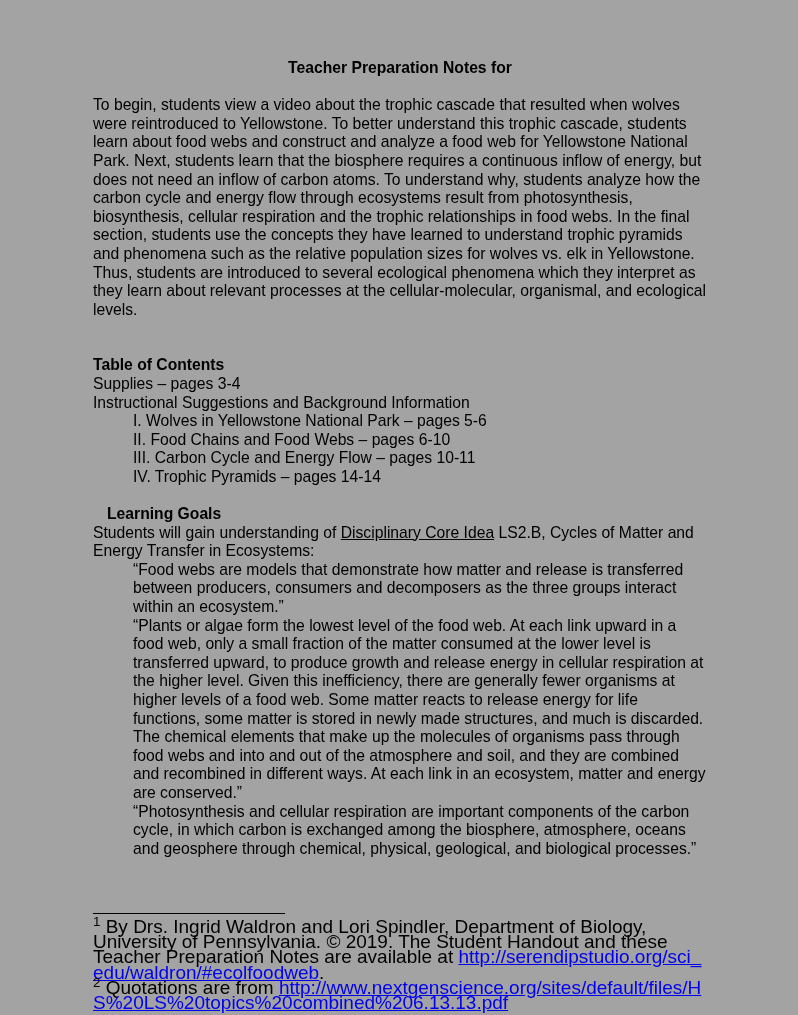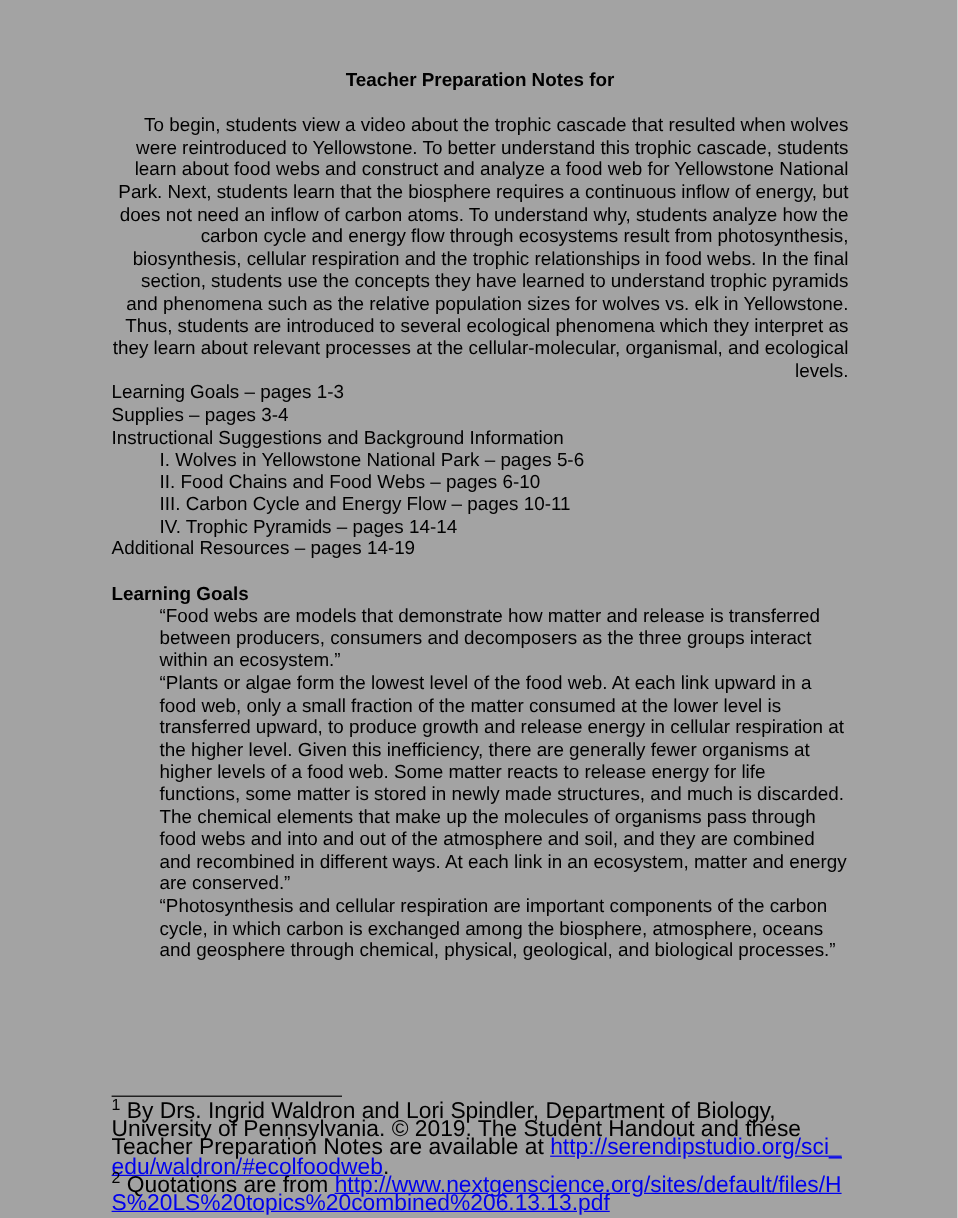--- a/index.html
+++ b/index.html
@@ -11,25 +11,25 @@
     background: #a3a3a3;
     color: #000000;
     font-family: Liberation Sans, sans-serif;
     font-size: 15.7px;
     line-height: 18.6px;
     overflow: hidden;
   }
   .content { padding: 59px 91px 0 93px; }
   .title-block { text-align: center; font-weight: bold; }
   sup { font-size: 0.66em; vertical-align: super; line-height: 0; }
-  .intro { margin-top: 18.6px; text-align: right; }
+  .intro { margin-top: 18.6px; }
   .toc-heading { font-weight: bold; margin-top: 37px; }
   .toc-item { }
   .toc-item.indent { padding-left: 40px; }
-  .lg-heading { font-weight: bold; margin-top: 18.6px; }
+  .lg-heading { font-weight: bold; margin-top: 18.6px; margin-left: 14px; }
   .quote { margin-left: 40px; }
   .footnotes {
     position: absolute;
     left: 93px;
     right: 91px;
     top: 913px;
     font-size: 19px;
     line-height: 15.2px;
   }
   .fn-sep {
@@ -52,30 +52,30 @@
 
 <div class="page">
   <div class="content">
 
     <div class="title-block">
       <div>Teacher Preparation Notes for</div>
     </div>
 
     <div class="intro">To begin, students view a video about the trophic cascade that resulted when wolves were reintroduced to Yellowstone. To better understand this trophic cascade, students learn about food webs and construct and analyze a food web for Yellowstone National Park. Next, students learn that the biosphere requires a continuous inflow of energy, but does not need an inflow of carbon atoms. To understand why, students analyze how the carbon cycle and energy flow through ecosystems result from photosynthesis, biosynthesis, cellular respiration and the trophic relationships in food webs. In the final section, students use the concepts they have learned to understand trophic pyramids and phenomena such as the relative population sizes for wolves vs. elk in Yellowstone. Thus, students are introduced to several ecological phenomena which they interpret as they learn about relevant processes at the cellular-molecular, organismal, and ecological levels.</div>
 
-    <div class="toc-item">Learning Goals – pages 1-3</div>
+    <div class="toc-heading">Table of Contents</div>
     <div class="toc-item">Supplies – pages 3-4</div>
     <div class="toc-item">Instructional Suggestions and Background Information</div>
     <div class="toc-item indent">I. Wolves in Yellowstone National Park – pages 5-6</div>
     <div class="toc-item indent">II. Food Chains and Food Webs – pages 6-10</div>
     <div class="toc-item indent">III. Carbon Cycle and Energy Flow – pages 10-11</div>
     <div class="toc-item indent">IV. Trophic Pyramids – pages 14-14</div>
-    <div class="toc-item">Additional Resources – pages 14-19</div>
 
     <div class="lg-heading">Learning Goals</div>
+    <div><span>Students will gain understanding of </span><span class="internal-link">Disciplinary Core Idea</span><span> LS2.B, Cycles of Matter and Energy Transfer in Ecosystems:</span></div>
 
     <div class="quote">“Food webs are models that demonstrate how matter and release is transferred between producers, consumers and decomposers as the three groups interact within an ecosystem.”</div>
     <div class="quote">“Plants or algae form the lowest level of the food web. At each link upward in a food web, only a small fraction of the matter consumed at the lower level is transferred upward, to produce growth and release energy in cellular respiration at the higher level. Given this inefficiency, there are generally fewer organisms at higher levels of a food web. Some matter reacts to release energy for life functions, some matter is stored in newly made structures, and much is discarded. The chemical elements that make up the molecules of organisms pass through food webs and into and out of the atmosphere and soil, and they are combined and recombined in different ways. At each link in an ecosystem, matter and energy are conserved.”</div>
     <div class="quote">“Photosynthesis and cellular respiration are important components of the carbon cycle, in which carbon is exchanged among the biosphere, atmosphere, oceans and geosphere through chemical, physical, geological, and biological processes.”</div>
 
   </div>
 
   <div class="footnotes">
     <div class="fn-sep"></div>
     <div class="fn"><sup>1</sup><span> By Drs. Ingrid Waldron and Lori Spindler, Department of Biology, University of Pennsylvania. © 2019. The Student Handout and these Teacher Preparation Notes are available at </span><a class="link">http://serendipstudio.org/sci_edu/waldron/#ecolfoodweb</a><span>.</span></div>

